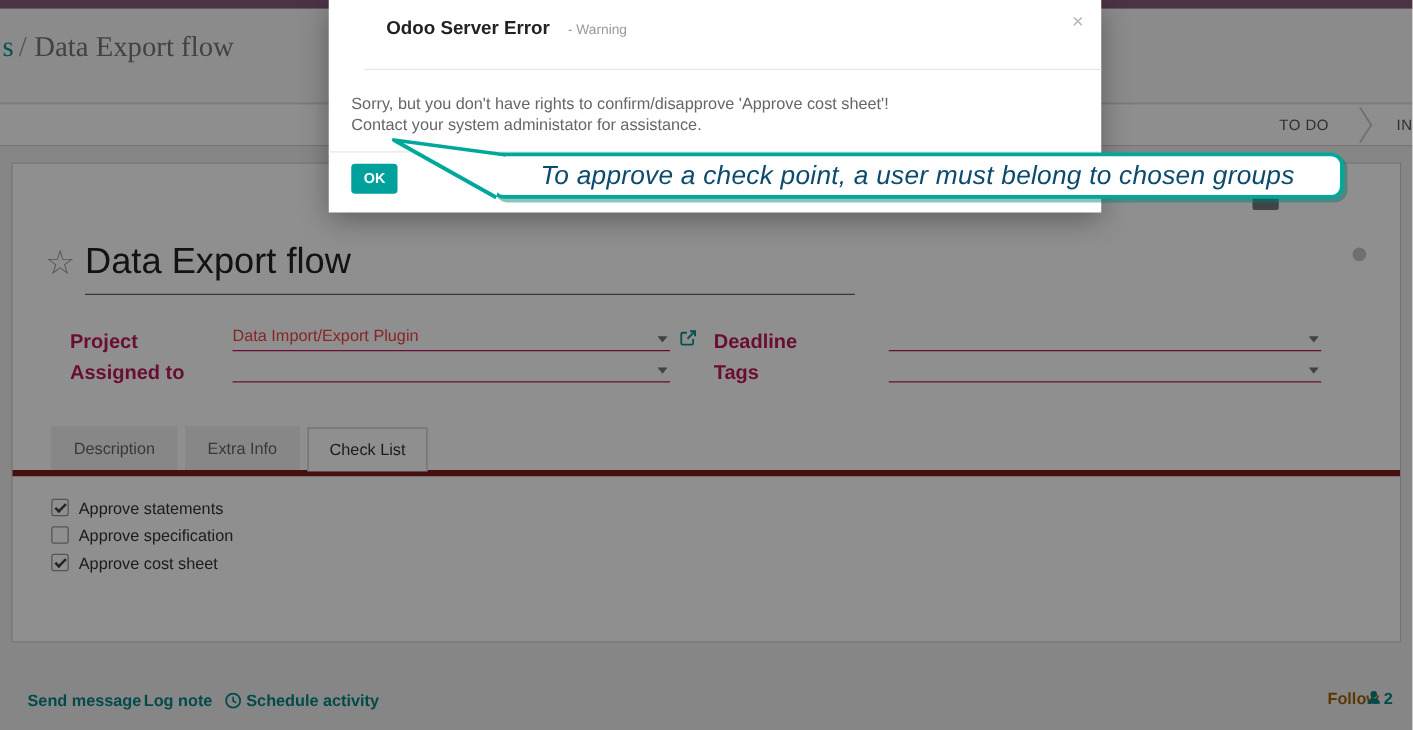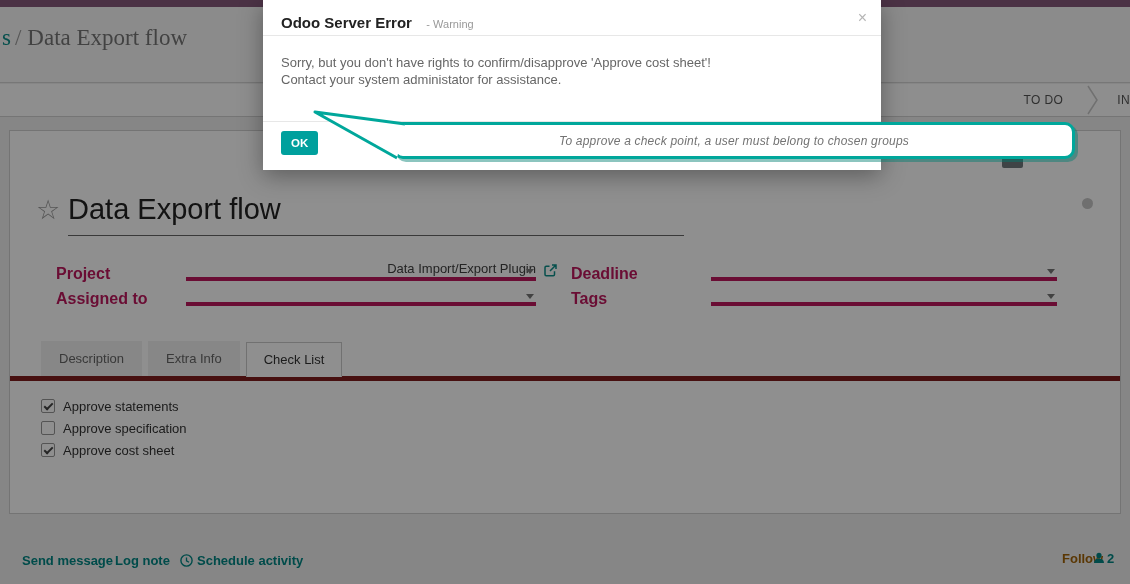--- a/index.html
+++ b/index.html
@@ -27,22 +27,22 @@
   .sheet { position:absolute; left:9px; top:130px; width:1112px; height:384px;
            background:#ffffff; border:1px solid #cfcfcf; }
   .star { position:absolute; left:26px; top:66px; font-size:27px; color:#9a9a9a; line-height:1; }
   .task-title { position:absolute; left:58px; top:62px; width:616px; font-size:29px;
                 color:#222; border-bottom:1px solid #666; padding-bottom:9px; white-space:nowrap; }
   .thumb-frag { position:absolute; left:992px; top:26px; width:21px; height:11px;
                 background:#71797e; border-radius:2px; }
   .state-dot { position:absolute; left:1072px; top:67px; width:11px; height:11px;
                border-radius:50%; background:#c6c6c6; }
   .flabel { position:absolute; font-weight:bold; color:#be185d; white-space:nowrap; }
-  .ffield { position:absolute; border-bottom:4px solid #be185d; height:20px; font-size:13px;
-            color:#404040; white-space:nowrap;text-align:right; }
+  .ffield { position:absolute; border-bottom:1px solid #be185d; height:20px; font-size:13px;
+            color:#ef4444; white-space:nowrap; }
   .ffield .caret { position:absolute; right:2px; top:8px; width:0; height:0;
                    border-left:4px solid transparent; border-right:4px solid transparent;
                    border-top:5px solid #777; }
   .ext-link { position:absolute; }
 
   .tabs { position:absolute; left:0; top:215px; width:100%; height:35px;
           border-bottom:5px solid #7f1d1d; padding-left:31px; display:flex; align-items:flex-end; }
   .tab { font-size:13px; color:#666; padding:9px 17px; background:#f0f0f0;
          border:1px solid transparent; margin-right:6px; }
   .tab.active { background:#fff; border:1px solid #c9c9c9; border-bottom:1px solid #fff;
@@ -64,39 +64,39 @@
   .followers { position:absolute; left:1093px; top:6px; font-size:13px; font-weight:bold;
                color:#008784; }
   .followers svg { vertical-align:-1px; margin-right:2px; }
 
   
   .backdrop { position:absolute; inset:0; background:rgba(0,0,0,0.44); z-index:10; }
 
   
   .modal { position:absolute; left:263px; top:0; width:618px; height:170px; background:#fff;
            z-index:20; box-shadow:0 6px 22px rgba(0,0,0,0.35); }
-  .modal-header { position:relative; height:36px; border-bottom:1px solid #e7e7e7;
-                  padding:14px 20px 0 18px; }
+  .modal-header { position:relative; height:56px; border-bottom:1px solid #e7e7e7;
+                  padding:14px 20px 0 18px;margin-left:28px; }
   .modal-title { display:inline; font-size:15px; font-weight:600; color:#222; }
   .modal-subtitle { display:inline; font-size:11px; color:#999; margin-left:10px; }
   .modal-close { position:absolute; right:14px; top:10px; font-size:16px; color:#b5b5b5;
                  line-height:1; cursor:default; }
   .modal-body { padding:18px 18px 0 18px; font-size:13px; color:#666; line-height:17px; }
   .modal-footer { position:absolute; left:0; right:0; top:121px; bottom:0;
                   border-top:1px solid #e7e7e7; padding:9px 0 0 18px; }
   .ok-btn { display:inline-block; background:#00a09d; color:#fff; font-size:11.5px;
             font-weight:600; padding:6px 10px; border:none; border-radius:3px;
             font-family:"Liberation Sans",sans-serif; }
 
   
   .callout { position:absolute; left:393px; top:122px; width:682px; height:37px; background:#fff;
              border:3px solid #00a79b; border-radius:10px; z-index:30; display:flex;
              align-items:center; justify-content:center;
              box-shadow:3px 3px 0 rgba(0,126,113,0.45); }
-  .callout-text { font-size:12px; font-style:italic; color:#737373; letter-spacing:.2px;
+  .callout-text { font-size:21px; font-style:italic; color:#0c4a6e; letter-spacing:.2px;
                   white-space:nowrap; }
   .callout-tail { position:absolute; left:305px; top:104px; z-index:31; }
 </style>
 </head>
 <body>
 
 <div id="root">
 
   <div class="app">
     <div class="topbar"></div>

